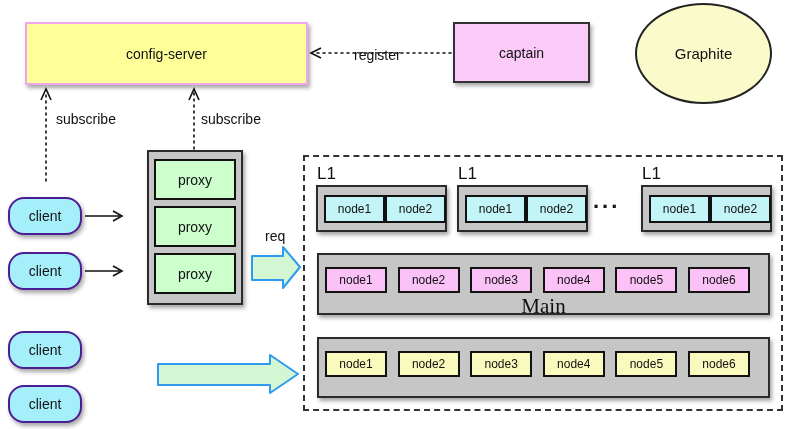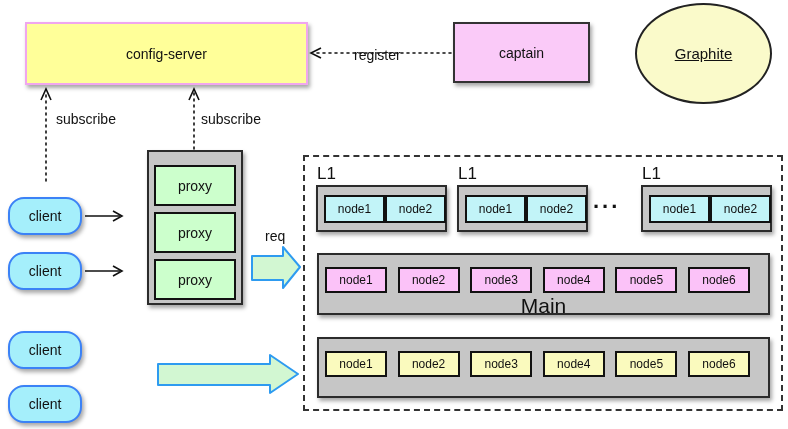--- a/index.html
+++ b/index.html
@@ -13,30 +13,30 @@
   .config-server{
     left:25px;top:22px;width:283px;height:63px;background:#FFFF99;
     border:2px solid #F0A6EE;font-size:14px;
   }
   .captain{
     left:453px;top:22px;width:137px;height:61px;background:#FACAF8;
     border:2px solid #333;font-size:14px;
   }
   .graphite{
     left:635px;top:3px;width:137px;height:101px;background:#FAFACA;
-    border:2px solid #222;border-radius:50%;font-size:15px;text-decoration:underline;
+    border:2px solid #222;border-radius:50%;font-size:15px;
   }
   .client{
-    left:8px;width:74px;height:38px;background:#A5EFFB;border:2px solid #3b82f6;
+    left:8px;width:74px;height:38px;background:#A5EFFB;border:2px solid #4c1d95;
     border-radius:16px;font-size:14px;
   }
   .proxy-cluster{
     left:147px;top:150px;width:96px;height:155px;background:#C6C6C6;
     border:2px solid #2b2b2b;display:flex;flex-direction:column;align-items:center;
-    padding-top:13px;gap:6px;
+    padding-top:7px;gap:6px;
   }
   .proxy{
     width:78px;height:37px;background:#CCFFCC;border:2px solid #111;
     font-size:14px;flex:none;
   }
   .dashed-region{
     left:303px;top:155px;width:480px;height:256px;border:2px dashed #333;background:transparent;
   }
   .l1-label{font-size:17px;top:164px;}
   .l1-group{
@@ -56,21 +56,21 @@
   .row-backup{top:337px;height:61px;}
   .node-strip{
     display:flex;justify-content:space-between;padding:12px 18px 0 6px;
   }
   .node{
     width:58px;height:22px;border:2px solid #111;font-size:12px;
     display:flex;align-items:center;justify-content:center;flex:none;
   }
   .node-pink{background:#FBC2F8;}
   .node-yellow{background:#FAFABE;}
-  .row-label{font-size:21px;text-align:center;line-height:24px;margin-top:1px;}
+  .row-label{font-size:21px;text-align:center;line-height:24px;margin-top:1px;font-family:Liberation Serif, serif;}
   .edge-label{font-size:14px;white-space:nowrap;}
   svg.arrows{position:absolute;left:0;top:0;pointer-events:none;}
 </style>
 </head>
 <body>
 
 <div class="canvas">
 
   <svg class="arrows" width="788" height="429" viewBox="0 0 788 429">
 

